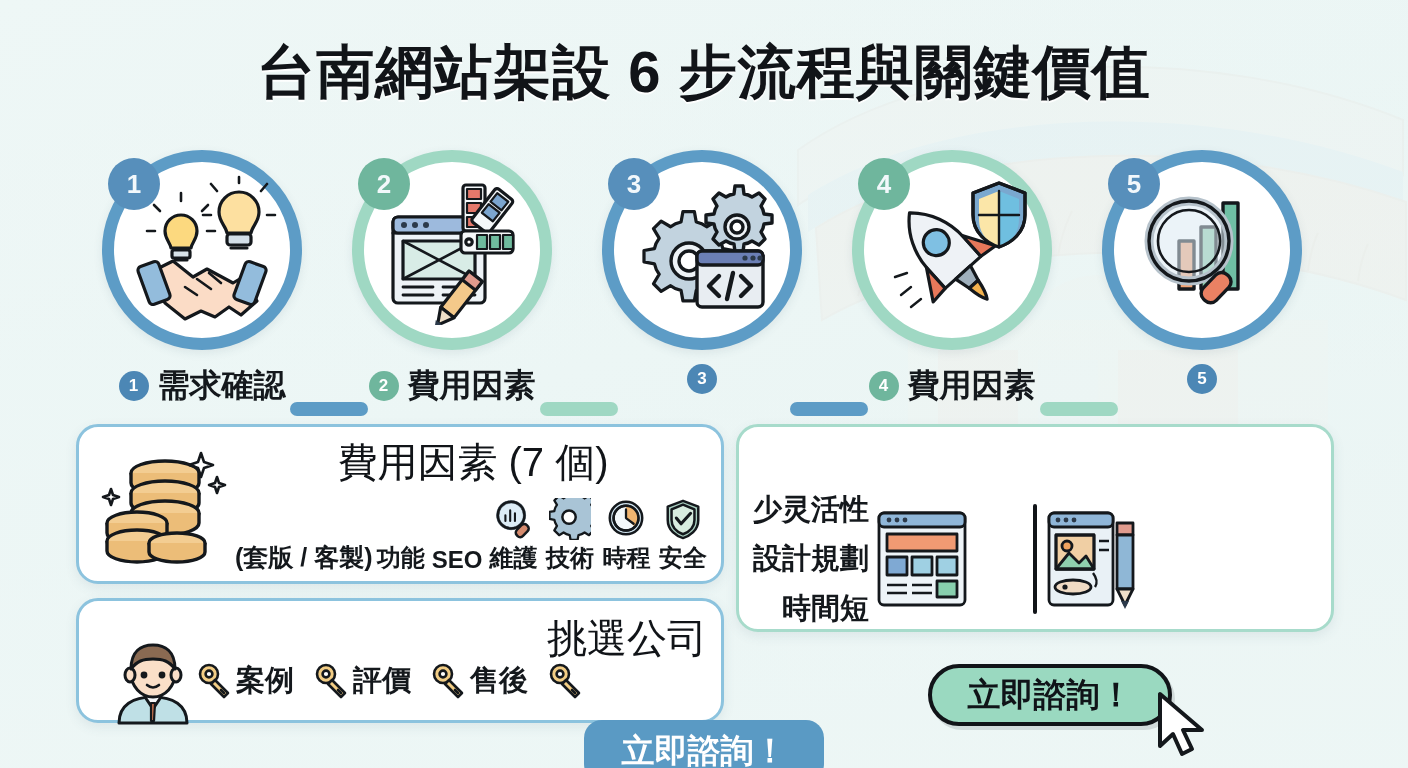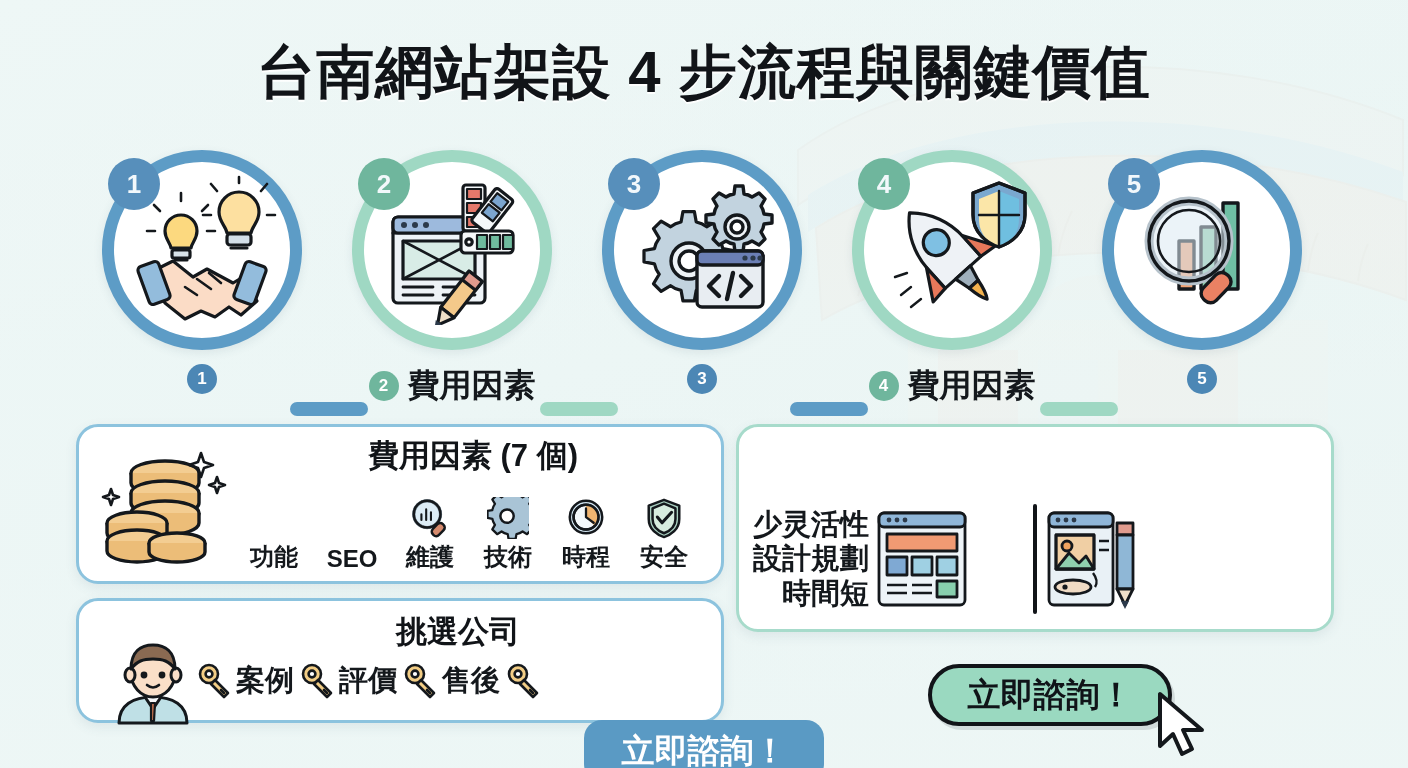--- a/index.html
+++ b/index.html
@@ -114,22 +114,22 @@
     position: absolute;
     background: #ffffff;
     border-radius: 22px;
     box-shadow: 0 4px 12px rgba(70,100,120,0.10);
   }
   .card.blue-edge  { border: 3px solid #8cc3de; }
   .card.green-edge { border: 3px solid #a7dbcb; }
 
   .card-title {
     text-align: center;
-    font-size: 31px;
-    font-weight: 700;
+    font-size: 40px;
+    font-weight: 400;
     color: #111418;
     white-space: nowrap;
   }
 
   
   #card-cost { left: 76px; top: 424px; width: 648px; height: 160px; }
   .coins { position: absolute; left: 18px; top: 18px; width: 130px; height: 125px; }
   .cost-body {
     position: absolute; left: 156px; top: 8px; right: 10px; bottom: 6px;
   }
@@ -148,39 +148,39 @@
   }
   .cost-item.wide { width: 148px; }
   .cost-ico { width: 42px; height: 42px; margin-bottom: 2px; }
   .cost-ico-spacer { height: 44px; }
   .cost-text { font-size: 24px; font-weight: 700; color: #14181c; white-space: nowrap; }
   .cost-text.paren { font-size: 25px; }
 
   
   #card-choose { left: 76px; top: 598px; width: 648px; height: 125px; }
   .person { position: absolute; left: 26px; top: 36px; width: 96px; height: 96px; }
-  .choose-title { position: absolute; left: 130px; right: 14px; top: 10px; }
+  .choose-title { position: absolute; left: 130px; right: 14px; top: 10px; text-align: right; }
   .choose-row {
     position: absolute; left: 118px; right: 10px; top: 60px;
-    display: flex; align-items: center; justify-content: flex-start; gap: 6px;
+    display: flex; align-items: center; justify-content: flex-start; gap: 20px;
   }
   .keyitem { display: flex; align-items: center; gap: 3px; }
   .key-ico { width: 36px; height: 36px; flex: 0 0 auto; }
   .key-text { font-size: 29px; font-weight: 700; color: #14181c; white-space: nowrap; }
 
   
   #card-compare { left: 736px; top: 424px; width: 598px; height: 208px; }
   .cmp-title { position: absolute; left: 0; right: 0; top: 14px; }
   .cmp-body {
     position: absolute; left: 14px; right: 14px; top: 72px; bottom: 10px;
     display: flex; align-items: center;
   }
   .cmp-side { flex: 1; display: flex; align-items: center; gap: 6px; }
   .cmp-side.right { justify-content: flex-start; }
-  .cmp-lines { display: flex; flex-direction: column; gap: 1px; }
+  .cmp-lines { display: flex; flex-direction: column; gap: 16px; }
   .cmp-lines.alignright { align-items: flex-end; }
   .cmp-line { font-size: 29px; font-weight: 700; color: #14181c; white-space: nowrap; line-height: 1.16; }
   .cmp-art { width: 96px; height: 104px; flex: 0 0 auto; }
   .cmp-divider { width: 4px; height: 110px; background: #111418; margin: 0 8px; border-radius: 2px; flex: 0 0 auto; }
 
   
   .cta-blue {
     position: absolute;
     left: 584px; top: 720px;
     width: 240px; height: 62px;
@@ -239,21 +239,21 @@
       <rect x="250" y="360" width="60" height="210" fill="#eef1ef"></rect>
       <rect x="100" y="560" width="460" height="30" fill="#e8eeec"></rect>
       <path d="M250 300 q60 -50 120 0 z" fill="#f1ece7"></path>
       <circle cx="430" cy="620" r="70" fill="#e4eceb"></circle>
       <path d="M470 560 l40 70 l-80 0 z" fill="#eef3f2"></path>
       <rect x="0" y="600" width="620" height="168" fill="#e9f3f1"></rect>
     </g>
   </svg>
   <div class="bg-wash"></div>
 
-  <div class="title">台南網站架設 4 步流程與關鍵價值</div>
+  <div class="title">台南網站架設 6 步流程與關鍵價值</div>
 
   <div class="steps">
 
     <div class="connector" style="left:290px; width:78px; background:#5d9cc6;"></div>
     <div class="connector" style="left:540px; width:78px; background:#9fd8c3;"></div>
     <div class="connector" style="left:790px; width:78px; background:#5d9cc6;"></div>
     <div class="connector" style="left:1040px; width:78px; background:#9fd8c3;"></div>
 
     <div class="step" style="left:96px;">
       <div class="ring blue">
@@ -278,20 +278,21 @@
             </g>
             <path d="M22 98 l24 -12 l20 16 l14 -8 l26 14 l10 -6 l14 24 l-16 14 l-12 -8 l-14 10 l-14 -6 l-16 8 l-20 -16z" fill="#fbdcc6"></path>
             <rect x="16" y="88" width="22" height="40" rx="4" transform="rotate(-20 27 108)" fill="#93bcdc"></rect>
             <rect x="112" y="88" width="22" height="40" rx="4" transform="rotate(20 123 108)" fill="#93bcdc"></rect>
             <path d="M58 112 l12 8 M70 104 l14 10 M82 98 l12 10" fill="none" stroke-width="2.6"></path>
           </g>
         </svg>
       </div>
       <div class="step-label">
         <span class="num-chip blue">1</span>
+        <span>需求確認</span>
       </div>
     </div>
 
     <div class="step" style="left:346px;">
       <div class="ring green">
         <div class="badge green">2</div>
         <svg class="glyph" viewBox="0 0 150 150">
           <g stroke="#14181c" stroke-width="3.2" stroke-linejoin="round" stroke-linecap="round">
             <rect x="16" y="42" width="92" height="86" rx="5" fill="#eef3f7"></rect>
             <path d="M16 58 h92" fill="none"></path>
@@ -441,20 +442,24 @@
         <path d="M120 32 l2 6 l6 2 l-6 2 l-2 6 l-2 -6 l-6 -2 l6 -2z"></path>
         <path d="M14 44 l2 6 l6 2 l-6 2 l-2 6 l-2 -6 l-6 -2 l6 -2z"></path>
       </g>
     </svg>
 
     <div class="cost-body">
       <div class="card-title">費用因素 (7 個)</div>
 
       <div class="cost-row">
 
+        <div class="cost-item wide">
+          <div class="cost-ico-spacer"></div>
+          <div class="cost-text paren">(套版 / 客製)</div>
+        </div>
 
         <div class="cost-item">
           <div class="cost-ico-spacer"></div>
           <div class="cost-text">功能</div>
         </div>
 
         <div class="cost-item">
           <div class="cost-ico-spacer"></div>
           <div class="cost-text">SEO</div>
         </div>

